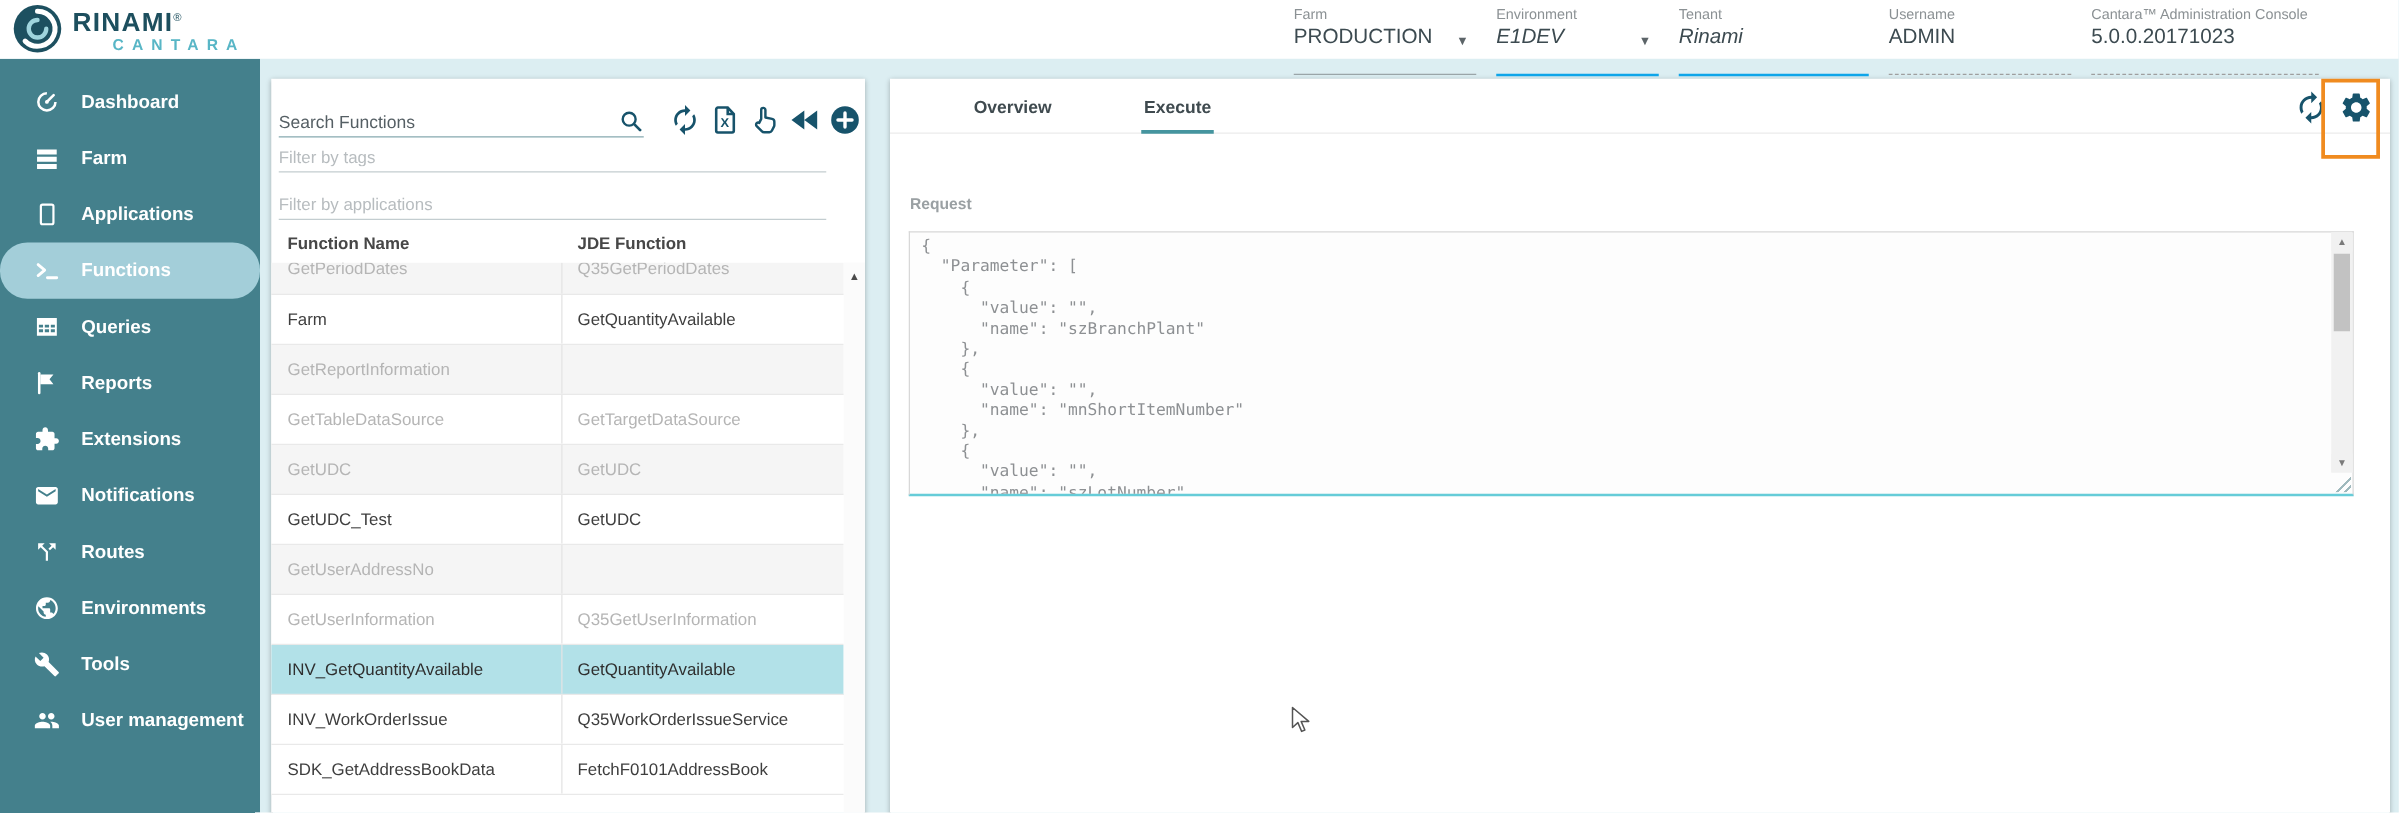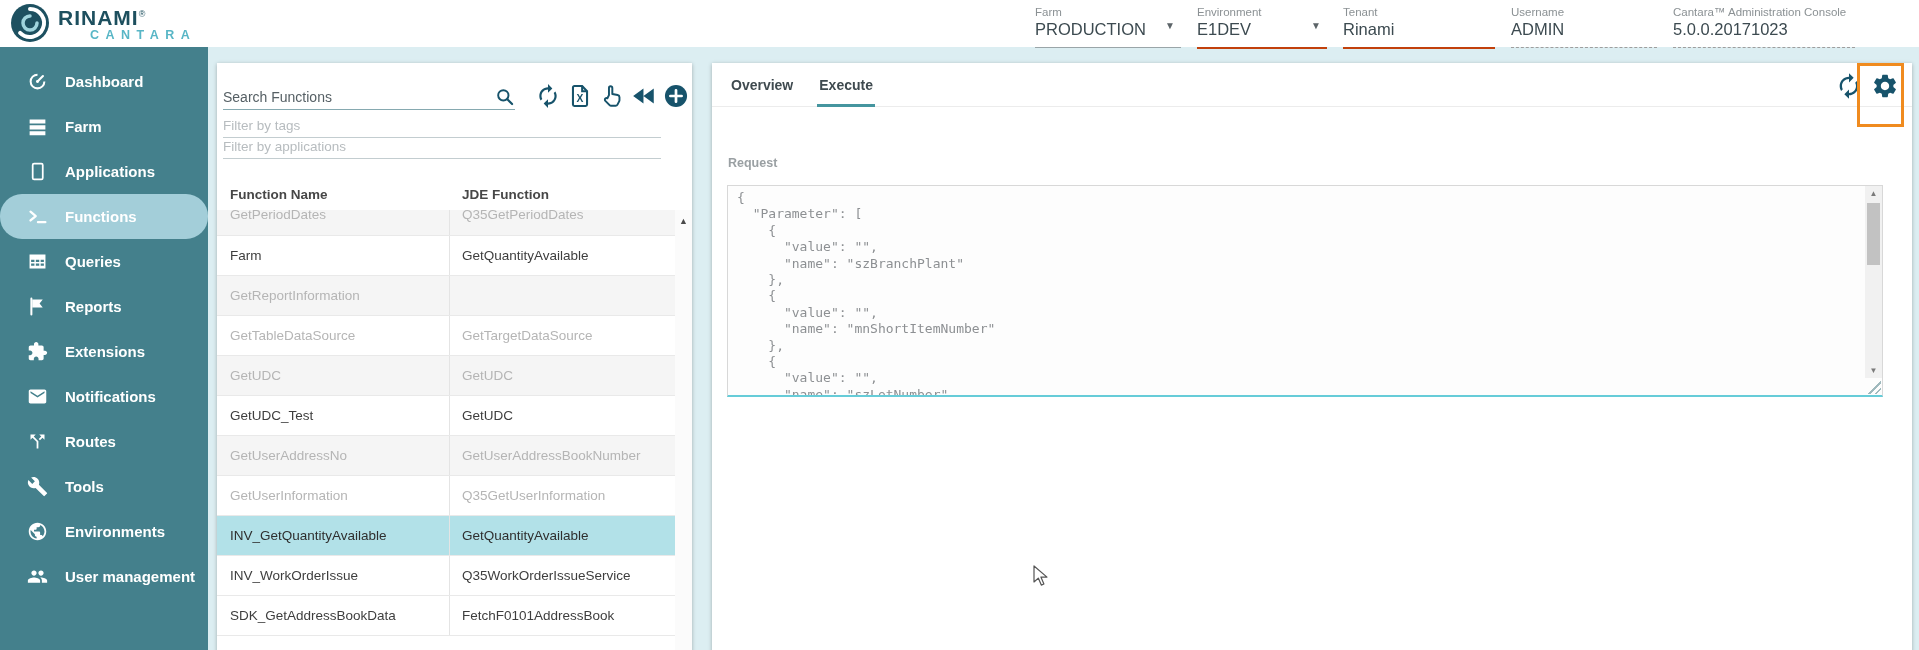--- a/index.html
+++ b/index.html
@@ -16,25 +16,25 @@
   .logo-mark { width:40px; height:40px; }
   .logo-rinami { font-size:21px; font-weight:800; color:#1d4f5e; letter-spacing:1px; line-height:20px; }
   .logo-reg { font-size:9px; vertical-align:super; color:#1d4f5e; font-weight:400; }
   .logo-cantara { font-size:12.5px; font-weight:700; color:#58b6c6; letter-spacing:6.5px; line-height:14px;margin-left:32px; }
   .header-fields { position:absolute; left:1035px; top:6px; display:flex; gap:16px; }
   .hfield { display:flex; flex-direction:column; }
   .hfield:nth-child(1){ width:146px; } .hfield:nth-child(2){ width:130px; }
   .hfield:nth-child(3){ width:152px; } .hfield:nth-child(4){ width:146px; }
   .hfield:nth-child(5){ width:182px; }
   .hlabel { font-size:11.5px; color:#8b9194; margin-bottom:2px; }
-  .hvalue { display:flex; justify-content:space-between; align-items:flex-start;
-            font-size:16.5px; color:#3c4a50; padding-bottom:8px; }
+  .hvalue { display:flex; justify-content:space-between; align-items:flex-end;
+            font-size:16.5px; color:#3c4a50; padding-bottom:20px; }
   .hvalue .caret { font-size:10px; color:#5c6468; margin-right:6px; }
   .u-solid-gray { border-bottom:1px solid #9aa5a8; }
-  .u-solid-teal { border-bottom:2px solid #c2410c; }
+  .u-solid-teal { border-bottom:2px solid #0ea5e9;font-style:italic; }
   .u-dashed    { border-bottom:1px dashed #9e9e9e; }
   
   .sidebar { position:absolute; left:0; top:47px; width:208px; height:603px;
              background:#44808c; padding-top:12px; z-index:4; }
   .side-item { height:45px; display:flex; align-items:center; gap:17px;
                padding-left:27px; color:#fff; font-size:15px; cursor:pointer; white-space:nowrap;font-weight:bold; }
   .side-item.active { background:#a3ced9;border-radius:22px; }
   .side-item .icon { width:21px; height:21px; flex:0 0 21px; color:#fff; }
   .side-item .icon svg { width:100%; height:100%; display:block; }
   
@@ -49,21 +49,21 @@
   .search-wrap input::placeholder { color:#555f64; opacity:1; }
   .search-icon { width:20px; height:20px; color:#17536b; margin-bottom:2px; cursor:pointer; }
   .search-icon svg { width:100%; height:100%; display:block; }
   .fn-toolbar { position:absolute; right:3px; top:20px; display:flex; gap:6px; color:#17536b; }
   .tbtn { width:26px; height:26px; cursor:pointer; }
   .tbtn svg { width:100%; height:100%; display:block; }
   .filter-row { position:absolute; left:6px; width:438px; border-bottom:1px solid #c3cdd0; }
   .filter-row input { border:none; outline:none; width:100%; height:24px; font-size:13.5px;
                       font-family:"Liberation Sans",sans-serif; color:#1d4ed8; background:transparent; }
   .filter-row input::placeholder { color:#b7bcbf; opacity:1; }
-  .filter-tags { top:50px; } .filter-apps { top:71px; }
+  .filter-tags { top:50px; } .filter-apps { top:88px; }
   .thead { position:absolute; top:118px; left:0; width:458px; height:29px; }
   .thead span { position:absolute; font-size:13.5px; font-weight:700; color:#474747; top:6px; }
   .thead .c1 { left:13px; } .thead .c2 { left:245px; }
   .rows { position:absolute; top:147px; left:0; width:458px; overflow:hidden; }
   .frow { height:40px; display:flex; border-bottom:1px solid #e9e9e9; cursor:pointer;
           font-size:13.5px; color:#3e3e3e; background:#fff; overflow:hidden; }
   .frow.striped { background:#f5f5f5; }
   .frow.muted { color:#b5b5b5; }
   .frow.selected { background:#b2e1e8; color:#2f2f2f; }
   .frow.clipped { height:26px; }
@@ -72,21 +72,21 @@
   .frow .fc2 { flex:1; padding-left:12px; display:flex; align-items:center;
                overflow:hidden; white-space:nowrap; }
   .frow.clipped .fc1 span, .frow.clipped .fc2 span { transform:translateY(-8px); }
   .list-scroll { position:absolute; left:458px; top:147px; width:17px; height:453px; background:#fbfbfb; }
   .list-scroll .up { display:block; text-align:center; font-size:9px; color:#4a4a4a;
                      padding-top:7px; cursor:pointer; line-height:9px; }
   
   .tabs { position:absolute; top:0; left:0; width:100%; height:44px;
           border-bottom:1px solid #ececec; display:flex; gap:22px; padding-left:17px; }
   .tab { font-size:14px; font-weight:700; color:#3f4a4f; display:flex; align-items:center;
-         position:relative; cursor:pointer; padding:0 2px; }
+         position:relative; cursor:pointer; padding:0 2px;margin-left:48px; }
   .tab.active::after { content:""; position:absolute; left:0; right:0; bottom:-1px;
                        height:3px; background:#45959f; }
   .main-icon { position:absolute; width:28px; height:28px; color:#17536b; cursor:pointer; top:9px; }
   .main-icon svg { width:100%; height:100%; display:block; }
   .mi-refresh { left:1123px; } .mi-gear { left:1159px; }
   .annotation-box { position:absolute; left:1145px; top:0px; width:47px; height:64px;
                     border:3px solid #f08b1f; pointer-events:none; z-index:9; }
   .request-label { position:absolute; left:16px; top:93px; font-size:12.5px; font-weight:700; color:#9aa0a3; }
   .request-box { position:absolute; left:15px; top:122px; width:1156px; height:212px;
                  border:1px solid #d8d8d8; border-bottom:2px solid #66ccd8; background:#fdfdfd; }
@@ -233,32 +233,32 @@
       <span class="icon">
         <svg viewBox="0 0 24 24">
           <path fill="currentColor" d="M14 4l2.29 2.29-2.88 2.88 1.42 1.42 2.88-2.88L20 10V4zm-4 0H4v6l2.29-2.29 4.71 4.7V20h2v-8.41l-5.29-5.3z"></path>
         </svg>
       </span>
       <span>Routes</span>
     </div>
     <div class="side-item">
       <span class="icon">
         <svg viewBox="0 0 24 24">
+          <path fill="currentColor" d="M12 2C6.48 2 2 6.48 2 12s4.48 10 10 10 10-4.48 10-10S17.52 2 12 2zm-1 17.93c-3.95-.49-7-3.85-7-7.93 0-.62.08-1.21.21-1.79L9 15v1c0 1.1.9 2 2 2v1.93zm6.9-2.54c-.26-.81-1-1.39-1.9-1.39h-1v-3c0-.55-.45-1-1-1H8v-2h2c.55 0 1-.45 1-1V7h2c1.1 0 2-.9 2-2v-.41c2.93 1.19 5 4.06 5 7.41 0 2.08-.8 3.97-2.1 5.39z"></path>
+        </svg>
+      </span>
+      <span>Environments</span>
+    </div>
+    <div class="side-item">
+      <span class="icon">
+        <svg viewBox="0 0 24 24">
           <path fill="currentColor" d="M22.7 19l-9.1-9.1c.9-2.3.4-5-1.5-6.9-2-2-5-2.4-7.4-1.3L9 6 6 9 1.6 4.7C.4 7.1.9 10.1 2.9 12.1c1.9 1.9 4.6 2.4 6.9 1.5l9.1 9.1c.4.4 1 .4 1.4 0l2.3-2.3c.5-.4.5-1.1.1-1.4z"></path>
         </svg>
       </span>
       <span>Tools</span>
-    </div>
-    <div class="side-item">
-      <span class="icon">
-        <svg viewBox="0 0 24 24">
-          <path fill="currentColor" d="M12 2C6.48 2 2 6.48 2 12s4.48 10 10 10 10-4.48 10-10S17.52 2 12 2zm-1 17.93c-3.95-.49-7-3.85-7-7.93 0-.62.08-1.21.21-1.79L9 15v1c0 1.1.9 2 2 2v1.93zm6.9-2.54c-.26-.81-1-1.39-1.9-1.39h-1v-3c0-.55-.45-1-1-1H8v-2h2c.55 0 1-.45 1-1V7h2c1.1 0 2-.9 2-2v-.41c2.93 1.19 5 4.06 5 7.41 0 2.08-.8 3.97-2.1 5.39z"></path>
-        </svg>
-      </span>
-      <span>Environments</span>
     </div>
     <div class="side-item">
       <span class="icon">
         <svg viewBox="0 0 24 24">
           <path fill="currentColor" d="M16 11c1.66 0 2.99-1.34 2.99-3S17.66 5 16 5c-1.66 0-3 1.34-3 3s1.34 3 3 3zm-8 0c1.66 0 2.99-1.34 2.99-3S9.66 5 8 5C6.34 5 5 6.34 5 8s1.34 3 3 3zm0 2c-2.33 0-7 1.17-7 3.5V19h14v-2.5c0-2.33-4.67-3.5-7-3.5zm8 0c-.29 0-.62.02-.97.05 1.16.84 1.97 1.97 1.97 3.45V19h6v-2.5c0-2.33-4.67-3.5-7-3.5z"></path>
         </svg>
       </span>
       <span>User management</span>
     </div>
   </div>
@@ -355,23 +355,20 @@
         <div class="fc1">
           <span>GetUDC_Test</span>
         </div>
         <div class="fc2">
           <span>GetUDC</span>
         </div>
       </div>
       <div class="frow striped muted">
         <div class="fc1">
           <span>GetUserAddressNo</span>
-        </div>
-        <div class="fc2">
-          <span>GetUserAddressBookNumber</span>
         </div>
       </div>
       <div class="frow muted">
         <div class="fc1">
           <span>GetUserInformation</span>
         </div>
         <div class="fc2">
           <span>Q35GetUserInformation</span>
         </div>
       </div>

